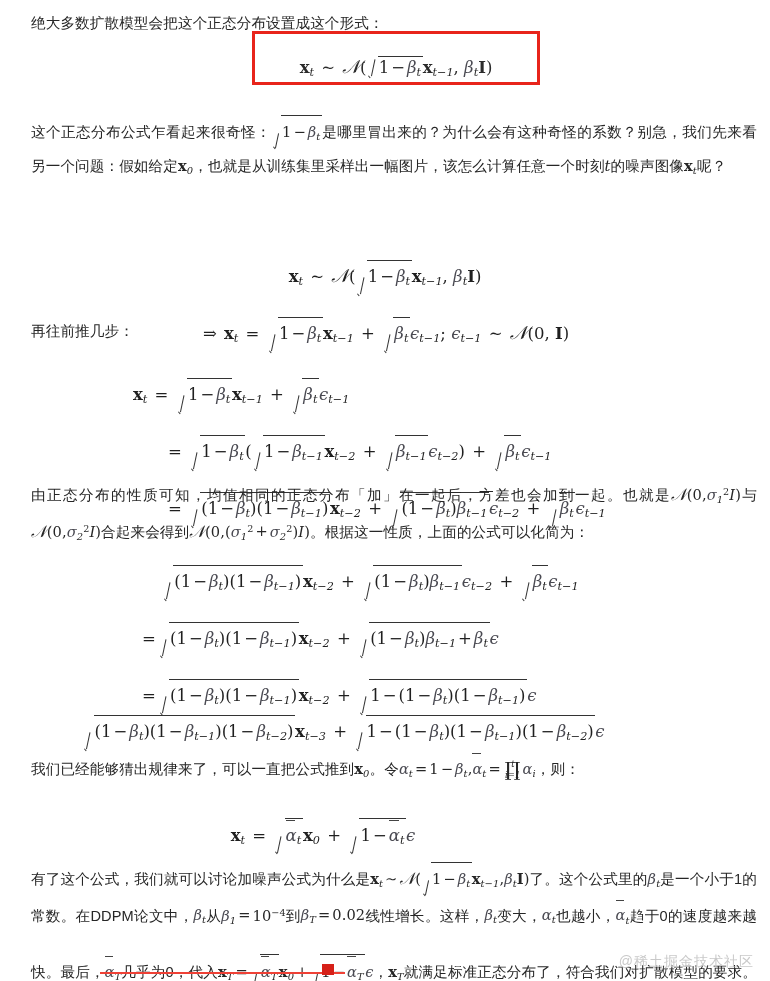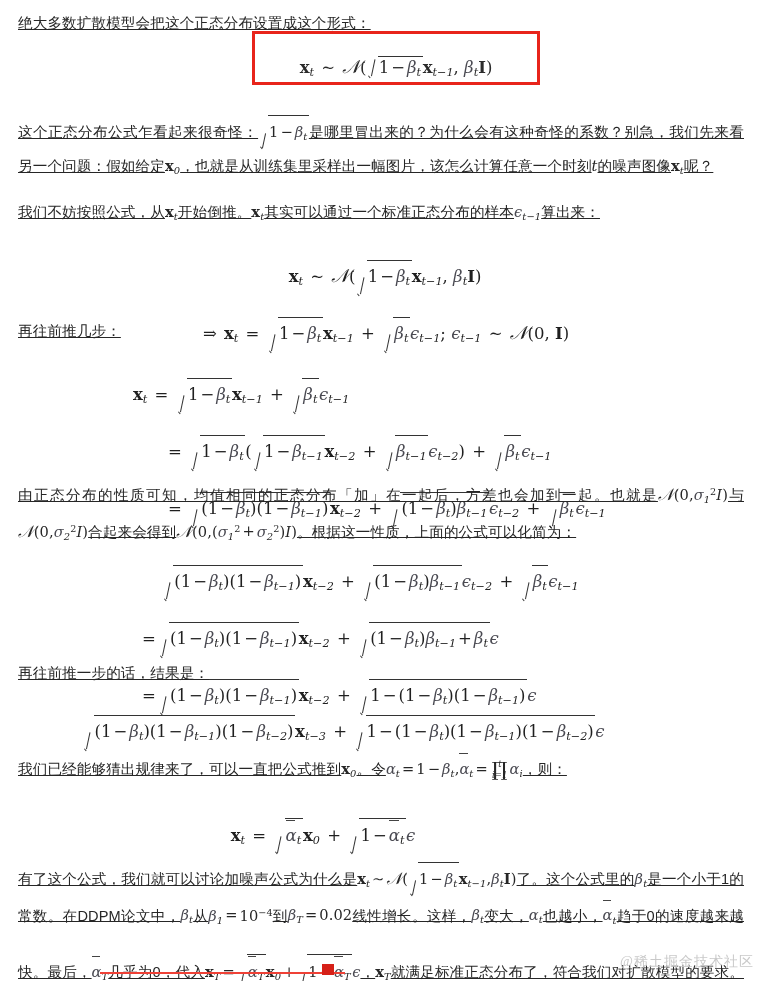--- a/index.html
+++ b/index.html
@@ -21,29 +21,28 @@
     position: relative;
     width: 770px;
     height: 981px;
     padding: 0;
     box-sizing: border-box;
   }
 
   
   .para {
     position: absolute;
-    left: 18px;
+    left: 31px;
     width: 726px;
     font-size: 14.6px;
     line-height: 29px;
     color: #262626;
     letter-spacing: 0.1px;
     text-align: justify;
     word-break: break-all;
-    text-decoration: underline;
   }
   .mi { font-family: "DejaVu Serif","Liberation Serif",serif; font-style: italic; }
   .mb { font-family: "DejaVu Serif","Liberation Serif",serif; font-weight: bold; font-style: normal; }
   .mn { font-family: "DejaVu Serif","Liberation Serif",serif; font-style: normal; }
   .mo { font-family: "DejaVu Serif","Liberation Serif",serif; font-style: normal; padding: 0 2px; }
   .greek { font-family: "DejaVu Serif","Liberation Serif",serif; font-style: italic; color: #4a4a52; }
   .cal { font-family: "DejaVu Serif","Liberation Serif",serif; font-style: italic; font-size: 1.12em; }
 
   sub.sb {
     font-size: 0.68em;
@@ -210,21 +209,21 @@
     background: #d62018;
   }
 
   
   .watermark {
     position: absolute;
     right: 16px;
     bottom: 10px;
     font-size: 14px;
     color: #c9c9c9;
-    font-family: Liberation Serif, serif;
+    font-family: Liberation Sans, sans-serif;
     letter-spacing: 1px;
     user-select: none;
   }
 </style>
 </head>
 <body>
 
 <div class="page">
 
   <div class="para" style="top:9px;">
@@ -239,23 +238,20 @@
         <span class="cal">𝒩</span><span class="mn">(</span><span class="sqrt"><span class="rad"></span><span class="rc"><span class="mn">1</span><span class="mo">−</span><span class="greek">β</span><sub class="sb">t</sub></span></span><span class="mb">x</span><sub class="sb">t−1</sub><span class="mn">,</span>
         <span class="greek">β</span><sub class="sb">t</sub><span class="mb">I</span><span class="mn">)</span>
       </span>
     </div>
   </div>
 
   <div class="para" style="top:95px;">
     <span>这个正态分布公式乍看起来很奇怪：</span><span class="imath"><span class="sqrt"><span class="rad"></span><span class="rc"><span class="mn">1</span><span class="mo">−</span><span class="greek">β</span><sub class="sb">t</sub></span></span></span><span>是哪里冒出来的？为什么会有这种奇怪的系数？别急，我们先来看另一个问题：假如给定</span><span class="imath"><span class="mb">x</span><sub class="sb">0</sub></span><span>，也就是从训练集里采样出一幅图片，该怎么计算任意一个时刻</span><span class="imath"><span class="mi">t</span></span><span>的噪声图像</span><span class="imath"><span class="mb">x</span><sub class="sb">t</sub></span><span>呢？</span>
   </div>
 
-  <div class="para" style="top:197px;">
-    <span>我们不妨按照公式，从</span><span class="imath"><span class="mb">x</span><sub class="sb">t</sub></span><span>开始倒推。</span><span class="imath"><span class="mb">x</span><sub class="sb">t</sub></span><span>其实可以通过一个标准正态分布的样本</span><span class="imath"><span class="greek">ϵ</span><sub class="sb">t−1</sub></span><span>算出来：</span>
-  </div>
 
   <div class="eqblock eq-center" style="left:0;top:240px;width:770px;">
     <span class="eqline">
       <span class="mb">x</span><sub class="sb">t</sub>
       <span class="mo">∼</span>
       <span class="cal">𝒩</span><span class="mn">(</span><span class="sqrt"><span class="rad"></span><span class="rc"><span class="mn">1</span><span class="mo">−</span><span class="greek">β</span><sub class="sb">t</sub></span></span><span class="mb">x</span><sub class="sb">t−1</sub><span class="mn">,</span>
       <span class="greek">β</span><sub class="sb">t</sub><span class="mb">I</span><span class="mn">)</span>
     </span>
     <span class="eqline">
       <span class="mo">⇒</span>
@@ -317,23 +313,20 @@
       <span class="mo">+</span>
       <span class="sqrt"><span class="rad"></span><span class="rc"><span class="mn">(</span><span class="mn">1</span><span class="mo">−</span><span class="greek">β</span><sub class="sb">t</sub><span class="mn">)</span><span class="greek">β</span><sub class="sb">t−1</sub><span class="mo">+</span><span class="greek">β</span><sub class="sb">t</sub></span></span><span class="greek">ϵ</span>
     </span>
     <span class="eqline">
       <span class="mo">=</span><span class="sqrt"><span class="rad"></span><span class="rc"><span class="mn">(</span><span class="mn">1</span><span class="mo">−</span><span class="greek">β</span><sub class="sb">t</sub><span class="mn">)(</span><span class="mn">1</span><span class="mo">−</span><span class="greek">β</span><sub class="sb">t−1</sub><span class="mn">)</span></span></span><span class="mb">x</span><sub class="sb">t−2</sub>
       <span class="mo">+</span>
       <span class="sqrt"><span class="rad"></span><span class="rc"><span class="mn">1</span><span class="mo">−</span><span class="mn">(</span><span class="mn">1</span><span class="mo">−</span><span class="greek">β</span><sub class="sb">t</sub><span class="mn">)(</span><span class="mn">1</span><span class="mo">−</span><span class="greek">β</span><sub class="sb">t−1</sub><span class="mn">)</span></span></span><span class="greek">ϵ</span>
     </span>
   </div>
 
-  <div class="para" style="top:659px;">
-    <span>再往前推一步的话，结果是：</span>
-  </div>
 
   <div class="eqblock eq-center" style="left:0;top:695px;width:687px;">
     <span class="eqline">
       <span class="sqrt"><span class="rad"></span><span class="rc"><span class="mn">(</span><span class="mn">1</span><span class="mo">−</span><span class="greek">β</span><sub class="sb">t</sub><span class="mn">)(</span><span class="mn">1</span><span class="mo">−</span><span class="greek">β</span><sub class="sb">t−1</sub><span class="mn">)(</span><span class="mn">1</span><span class="mo">−</span><span class="greek">β</span><sub class="sb">t−2</sub><span class="mn">)</span></span></span><span class="mb">x</span><sub class="sb">t−3</sub>
       <span class="mo">+</span>
       <span class="sqrt"><span class="rad"></span><span class="rc"><span class="mn">1</span><span class="mo">−</span><span class="mn">(</span><span class="mn">1</span><span class="mo">−</span><span class="greek">β</span><sub class="sb">t</sub><span class="mn">)(</span><span class="mn">1</span><span class="mo">−</span><span class="greek">β</span><sub class="sb">t−1</sub><span class="mn">)(</span><span class="mn">1</span><span class="mo">−</span><span class="greek">β</span><sub class="sb">t−2</sub><span class="mn">)</span></span></span><span class="greek">ϵ</span>
     </span>
   </div>
 
   <div class="para" style="top:753px;">

